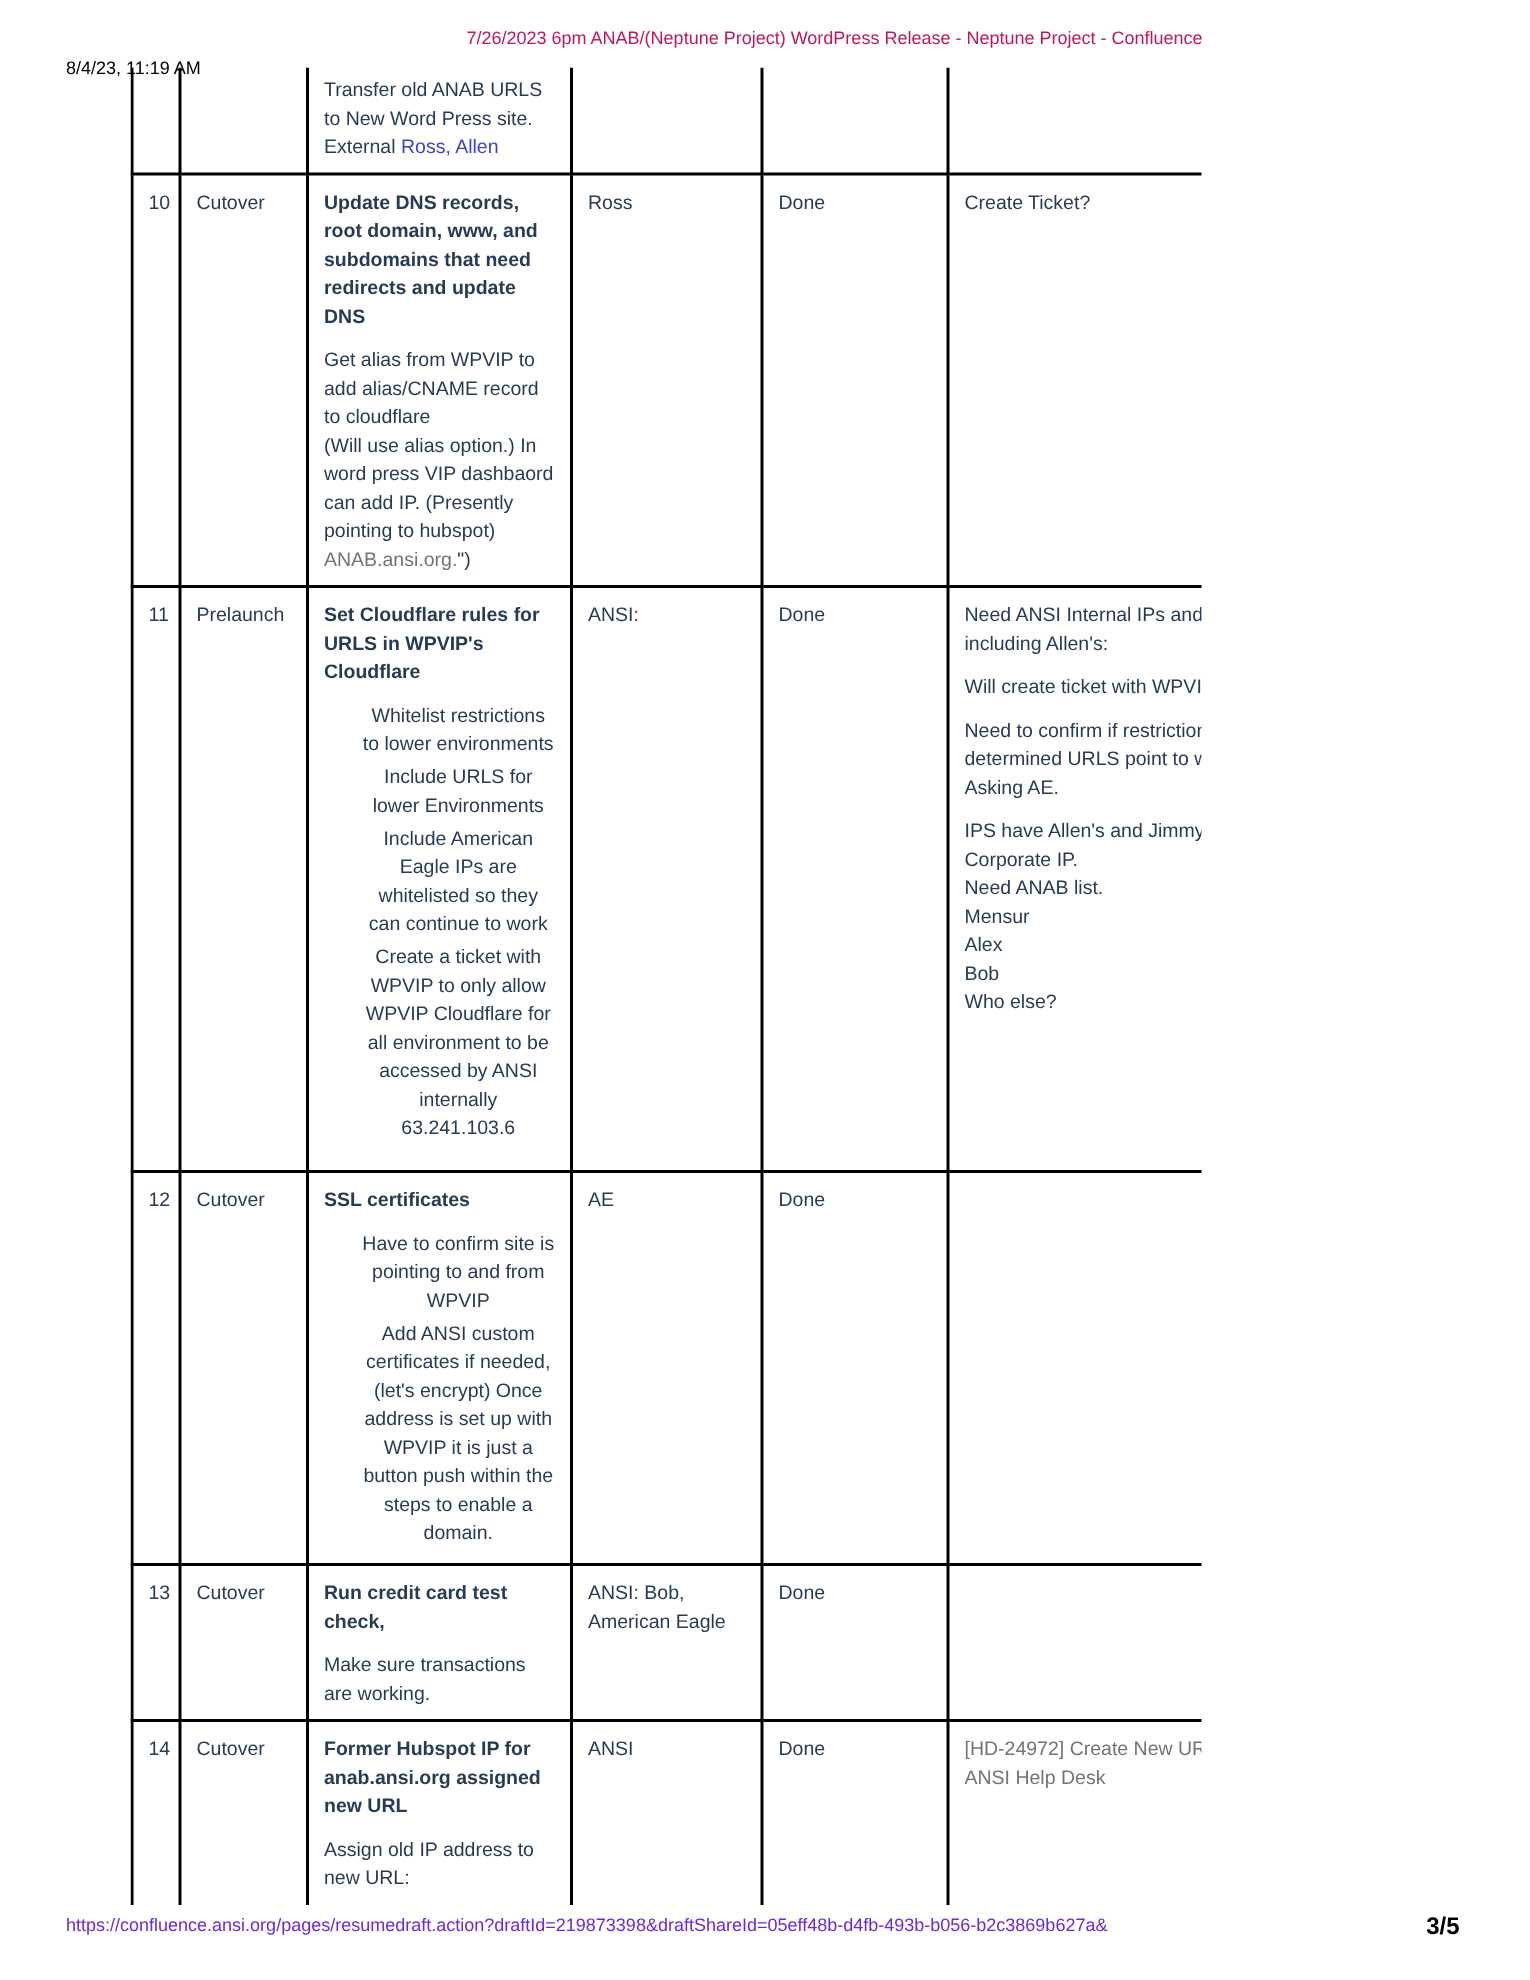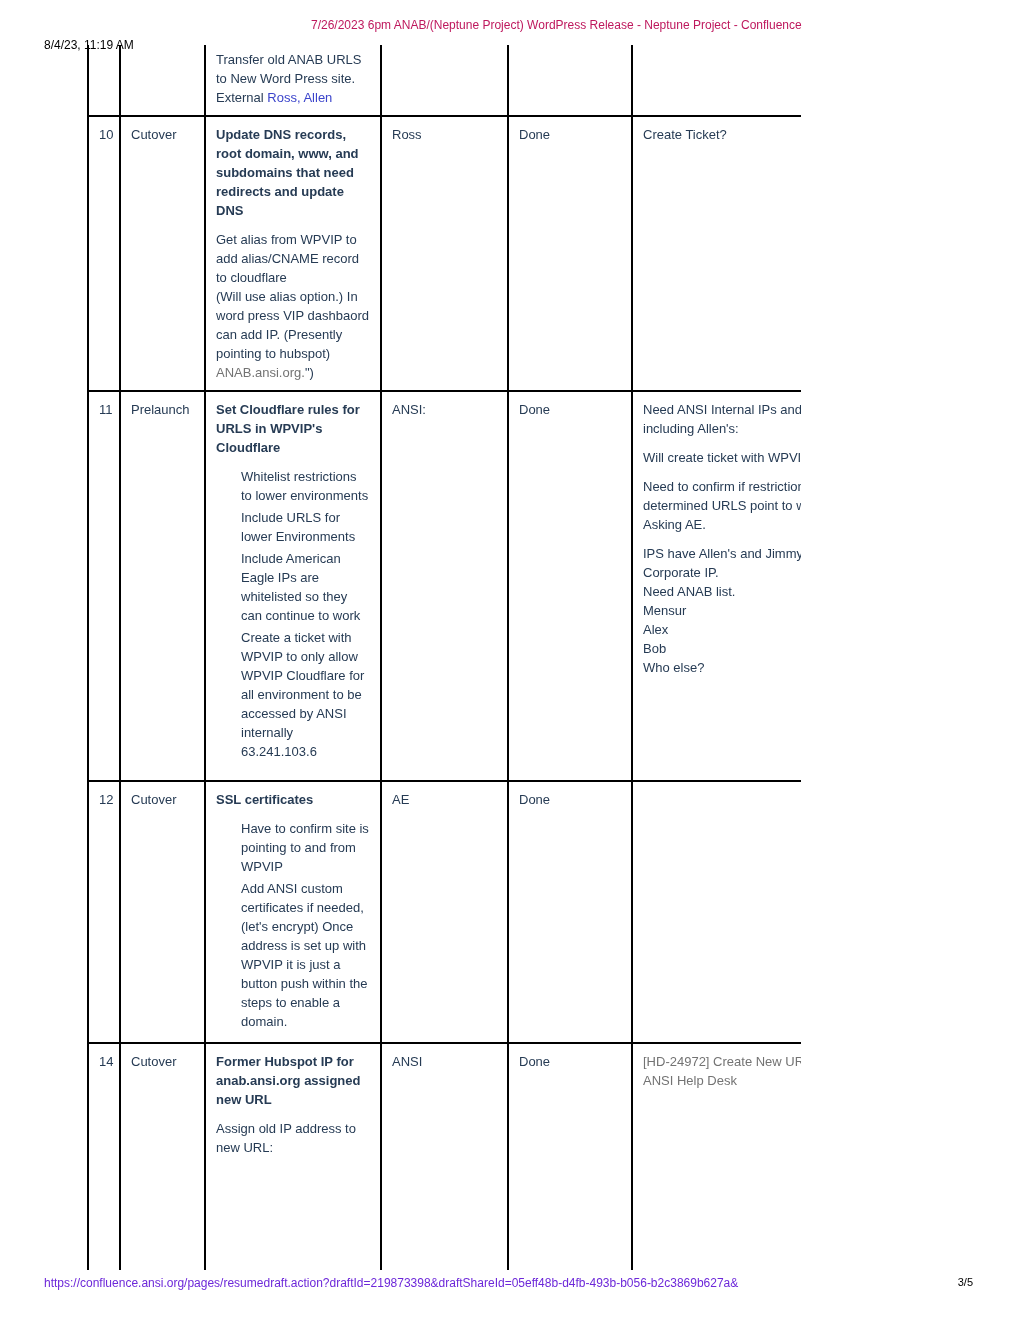--- a/index.html
+++ b/index.html
@@ -4,35 +4,35 @@
 <style>
   html,body{margin:0;padding:0;}
   body{
     width:1020px;height:1320px;background:#ffffff;position:relative;
     font-family:"Liberation Sans", sans-serif;color:#263b54;overflow:hidden;
   }
   
   .print-header-left{position:absolute;top:18px;left:44px;font-size:12px;color:#000;margin-top:20px;}
   .print-header-title{position:absolute;top:18px;left:311px;font-size:12px;color:#be185d;white-space:nowrap;}
   .print-footer-url{position:absolute;top:1276px;left:44px;font-size:12px;color:#6d28d9;}
-  .print-footer-page{position:absolute;top:1276px;right:47px;font-size:11px;color:#000;}
+  .print-footer-page{position:absolute;top:1276px;right:47px;font-size:16px;color:#000;font-weight:bold;}
 
   
   .table-clip{position:absolute;top:45px;left:87px;width:714px;height:1225px;overflow:hidden;}
   table{border-collapse:collapse;table-layout:fixed;width:890px;height:1225px;
         font-size:13px;line-height:19px;color:#263b54;}
   td{border:2px solid #000000;vertical-align:top;padding:8px 10px 8px 10px;overflow:hidden;}
   tr.carryover td{border-top:0;padding-top:5px;}
   tr.cut td{border-bottom:0;}
 
   p{margin:0 0 10px 0;}
   p:last-child{margin-bottom:0;}
   .task-title{font-weight:bold;margin:0 0 10px 0;}
   .pre{white-space:pre-line;}
-  ul.task-list{list-style:none;margin:0;padding:0 0 0 25px;}
+  ul.task-list{list-style:none;margin:0;padding:0 0 0 25px;text-align:center;}
   ul.task-list li{margin:0 0 3px 0;}
   a.link{color:#737373;text-decoration:none;cursor:pointer;}
   a.mention{color:#3b44cb;text-decoration:none;cursor:pointer;}
 </style>
 </head>
 <body>
 
 <div class="print-header-left">8/4/23, 11:19 AM</div>
 <div class="print-header-title">7/26/2023 6pm ANAB/(Neptune Project) WordPress Release - Neptune Project - Confluence</div>
 
@@ -111,20 +111,31 @@
           <ul class="task-list">
             <li>Have to confirm site is pointing to and from WPVIP</li>
             <li>Add ANSI custom certificates if needed, (let's encrypt) Once address is set up with WPVIP it is just a button push within the steps to enable a domain.</li>
           </ul>
         </td>
         <td>AE</td>
         <td>Done</td>
         <td></td>
       </tr>
 
+      <tr style="height:103px">
+        <td>13</td>
+        <td>Cutover</td>
+        <td>
+          <p class="task-title">Run credit card test check,</p>
+          <p>Make sure transactions are working.</p>
+        </td>
+        <td>ANSI: Bob, American Eagle</td>
+        <td>Done</td>
+        <td></td>
+      </tr>
 
       <tr class="cut">
         <td>14</td>
         <td>Cutover</td>
         <td>
           <p class="task-title">Former Hubspot IP for anab.ansi.org assigned new URL</p>
           <p>Assign old IP address to new URL:</p>
         </td>
         <td>ANSI</td>
         <td>Done</td>

